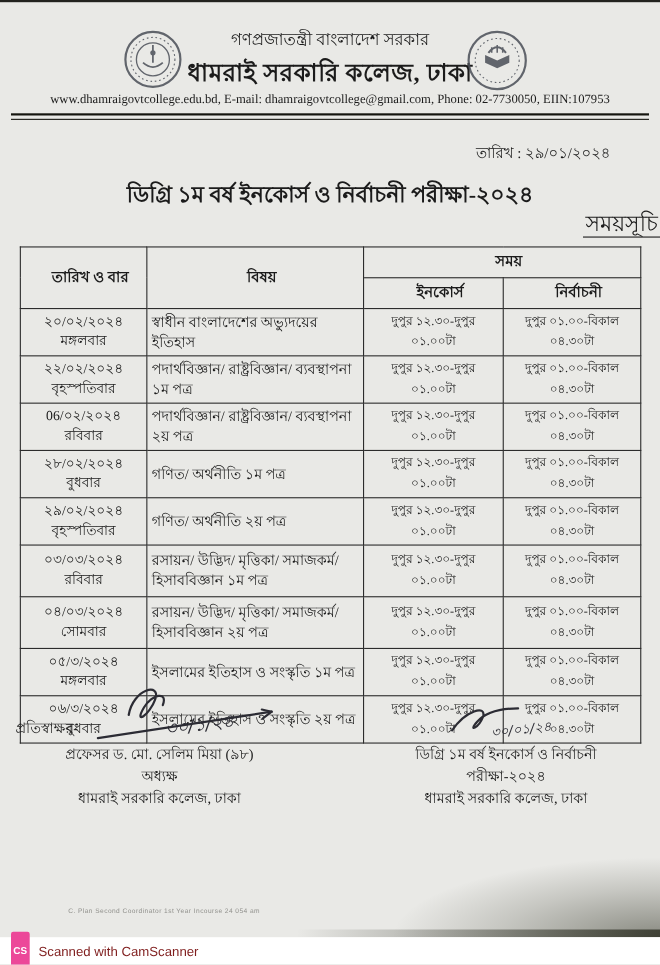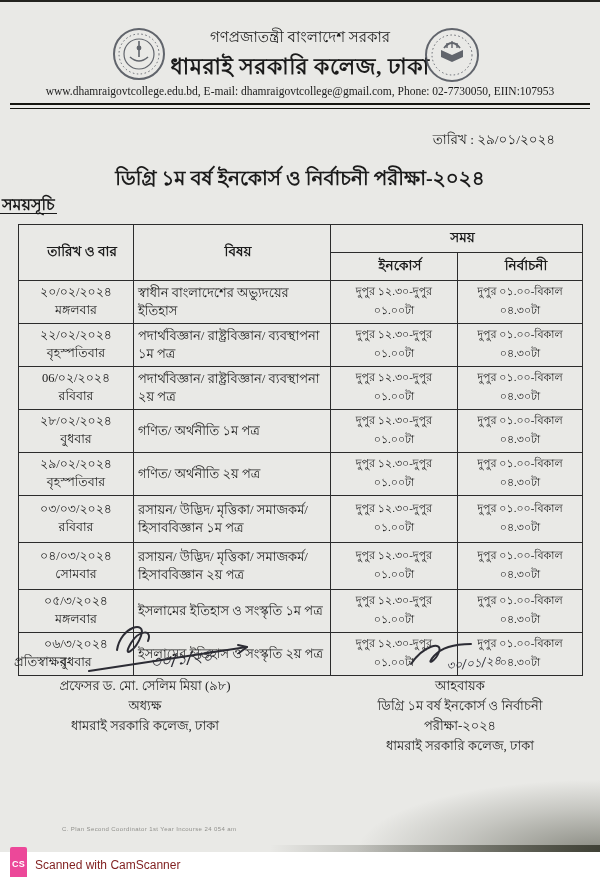--- a/index.html
+++ b/index.html
@@ -12,21 +12,21 @@
   .header{text-align:center;padding-top:28px;position:relative;}
   .govt-line{font-size:15px;line-height:19px;}
   .college-name{font-size:22px;font-weight:bold;line-height:27px;margin-top:6px;letter-spacing:.5px;}
   .contact-line{font-size:11.5px;line-height:15px;margin-top:4px;}
   .double-rule{margin:4px 10px 0 10px;border-top:2.5px solid #15150f;border-bottom:1.2px solid #15150f;height:2.5px;}
   .date-line{text-align:right;padding-right:45px;font-size:13.5px;margin-top:22px;line-height:17px;}
   .seal{position:absolute;top:26px;opacity:.85;}
   .seal-left{left:112px;}
   .seal-right{left:424px;}
   .doc-title{text-align:center;font-size:20px;font-weight:bold;margin-top:18px;line-height:25px;}
-  .doc-subtitle{text-align:left;font-size:16px;font-weight:bold;margin-top:2px;line-height:23px;}
+  .doc-subtitle{text-align:right;font-size:20px;font-weight:normal;margin-top:2px;line-height:23px;}
   .doc-subtitle span{border-bottom:1.5px solid #1b1b1b;padding:0 2px;}
   table.schedule{width:564px;margin:8px auto 0 18px;border-collapse:collapse;table-layout:fixed;}
   .schedule th,.schedule td{border:1.5px solid #2c2c2c;padding:2px 4px;overflow:hidden;}
   .schedule th{font-size:13.5px;font-weight:bold;padding-left:16px;}
   .cell-date{font-size:12.5px;text-align:center;line-height:1.4;height:36px;}
   .cell-subject{font-size:13px;text-align:left;padding-left:8px;line-height:1.35;}
   .cell-time{font-size:11px;text-align:center;}
   .sig-countersign{position:absolute;left:14px;top:652px;font-size:13px;}
   .sig-svg{position:absolute;}
   .sig-left-svg{left:85px;top:618px;}
@@ -207,21 +207,20 @@
     <div>প্রফেসর ড. মো. সেলিম মিয়া (৯৮)</div>
     <div>অধ্যক্ষ</div>
     <div>ধামরাই সরকারি কলেজ, ঢাকা</div>
   </div>
 
   <svg class="sig-svg sig-right-svg" width="130" height="48" viewBox="0 0 130 48">
     <path class="ink-stroke" d="M6,30 C18,12 38,6 34,18 C30,28 20,32 29,22 C36,14 50,10 66,10"></path>
     <text class="hand" x="42" y="36" font-size="12" transform="rotate(-6 42 36)">৩০/০১/২৪</text>
   </svg>
   <div class="sig-block sig-block-right">
-    <div>আহবায়ক</div>
     <div>ডিগ্রি ১ম বর্ষ ইনকোর্স ও নির্বাচনী</div>
     <div>পরীক্ষা-২০২৪</div>
     <div>ধামরাই সরকারি কলেজ, ঢাকা</div>
   </div>
 
   <div class="faint-footnote">C. Plan Second Coordinator 1st Year Incourse 24 054 am</div>
   <div class="shadow-br"></div>
   <div class="edge-streak"></div>
 
   <div class="cs-strip">

